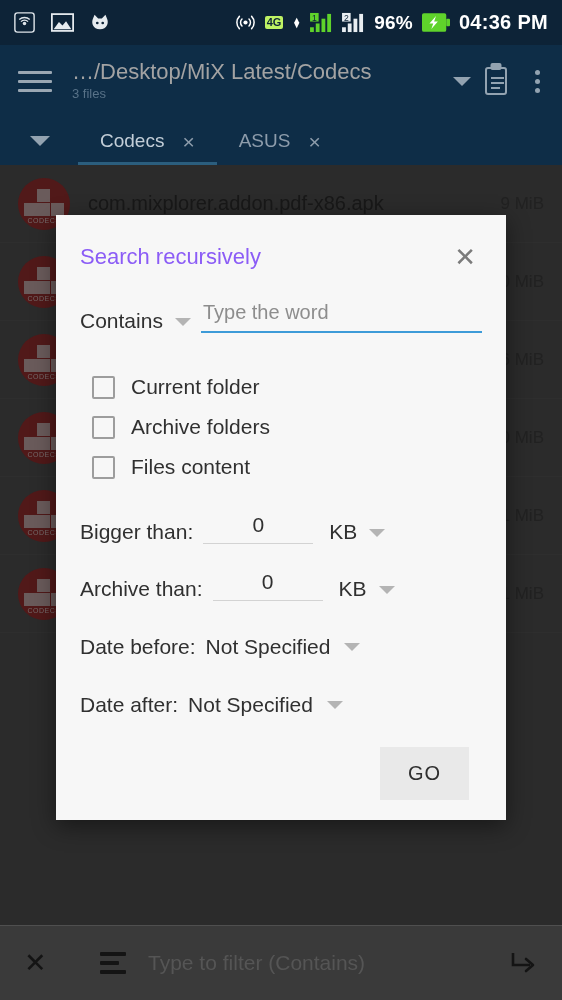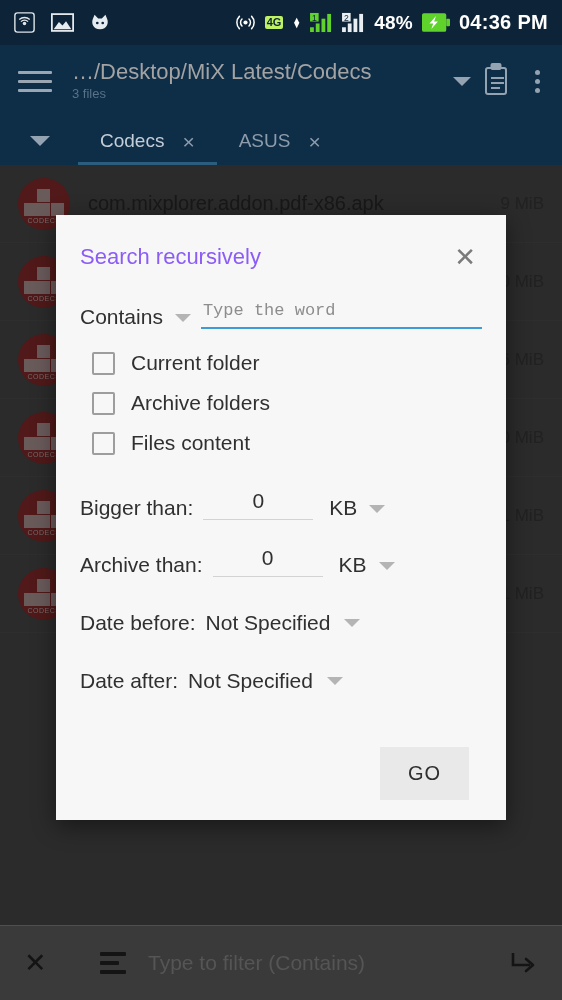--- a/index.html
+++ b/index.html
@@ -121,26 +121,26 @@
   .dlg-close { font-size: 26px; color: #7b7b7b; line-height: 1; padding: 4px 6px; }
 
   .row-contains { display: flex; align-items: flex-end; gap: 0; margin-top: 2px; }
   .contains-label { font-size: 21px; color: #303030; }
   .sm-caret {
     width: 0; height: 0; border-left: 8px solid transparent; border-right: 8px solid transparent;
     border-top: 8px solid #b4b4b4; margin: 0 10px 7px 12px;
   }
   .word-input {
     flex: 1; border: none; border-bottom: 2px solid #3d9bd8; background: transparent;
-    font-family: Liberation Mono, monospace; font-size: 17px; color: #303030;
+    font-family: Liberation Sans, sans-serif; font-size: 20px; color: #303030;
     padding: 0 2px 7px 2px; outline: none;
   }
   .word-input::placeholder { color: #8d8d8d; }
 
-  .checks { margin-top: 14px; }
+  .checks { margin-top: 34px; }
   .checkrow { display: flex; align-items: center; height: 40px; padding-left: 12px; }
   .cbox {
     width: 23px; height: 23px; border: 2px solid #9d9d9d; border-radius: 2px;
     background: #f7f7f7; margin-right: 16px; flex: 0 0 23px;
   }
   .cblabel { font-size: 21px; color: #303030; }
 
   .sizerow { display: flex; align-items: flex-end; margin-top: 26px; }
   .sizelabel { font-size: 21px; color: #303030; }
   .numfield {
@@ -308,21 +308,21 @@
       <span class="sb-icon">
         <svg width="23" height="21" viewBox="0 0 24 22">
           <rect x="0" y="1" width="9" height="9" fill="#e9eef2"></rect>
             <text x="4.5" y="9" font-size="9" fill="#0d2337" text-anchor="middle" font-family="Liberation Sans">2</text>
           <rect x="0" y="16" width="4" height="5" fill="#e9eef2"></rect>
             <rect x="6" y="12" width="4" height="9" fill="#e9eef2"></rect>
             <rect x="12" y="7" width="4" height="14" fill="#e9eef2"></rect>
             <rect x="18" y="2" width="4" height="19" fill="#e9eef2"></rect>
         </svg>
       </span>
-      <span class="sb-text">48%</span>
+      <span class="sb-text">96%</span>
       <span class="sb-icon">
         <svg width="28" height="19" viewBox="0 0 30 20">
             <rect x="0" y="0" width="26" height="20" rx="2" fill="#5fd32b"></rect>
             <rect x="26" y="6" width="4" height="8" rx="1" fill="#5fd32b"></rect>
             <path d="M15 3 L8 11 h4 l-2 6 l7-8 h-4z" fill="#ffffff"></path>
           </svg>
       </span>
       <span class="clock">04:36 PM</span>
     </div>
   </div>

